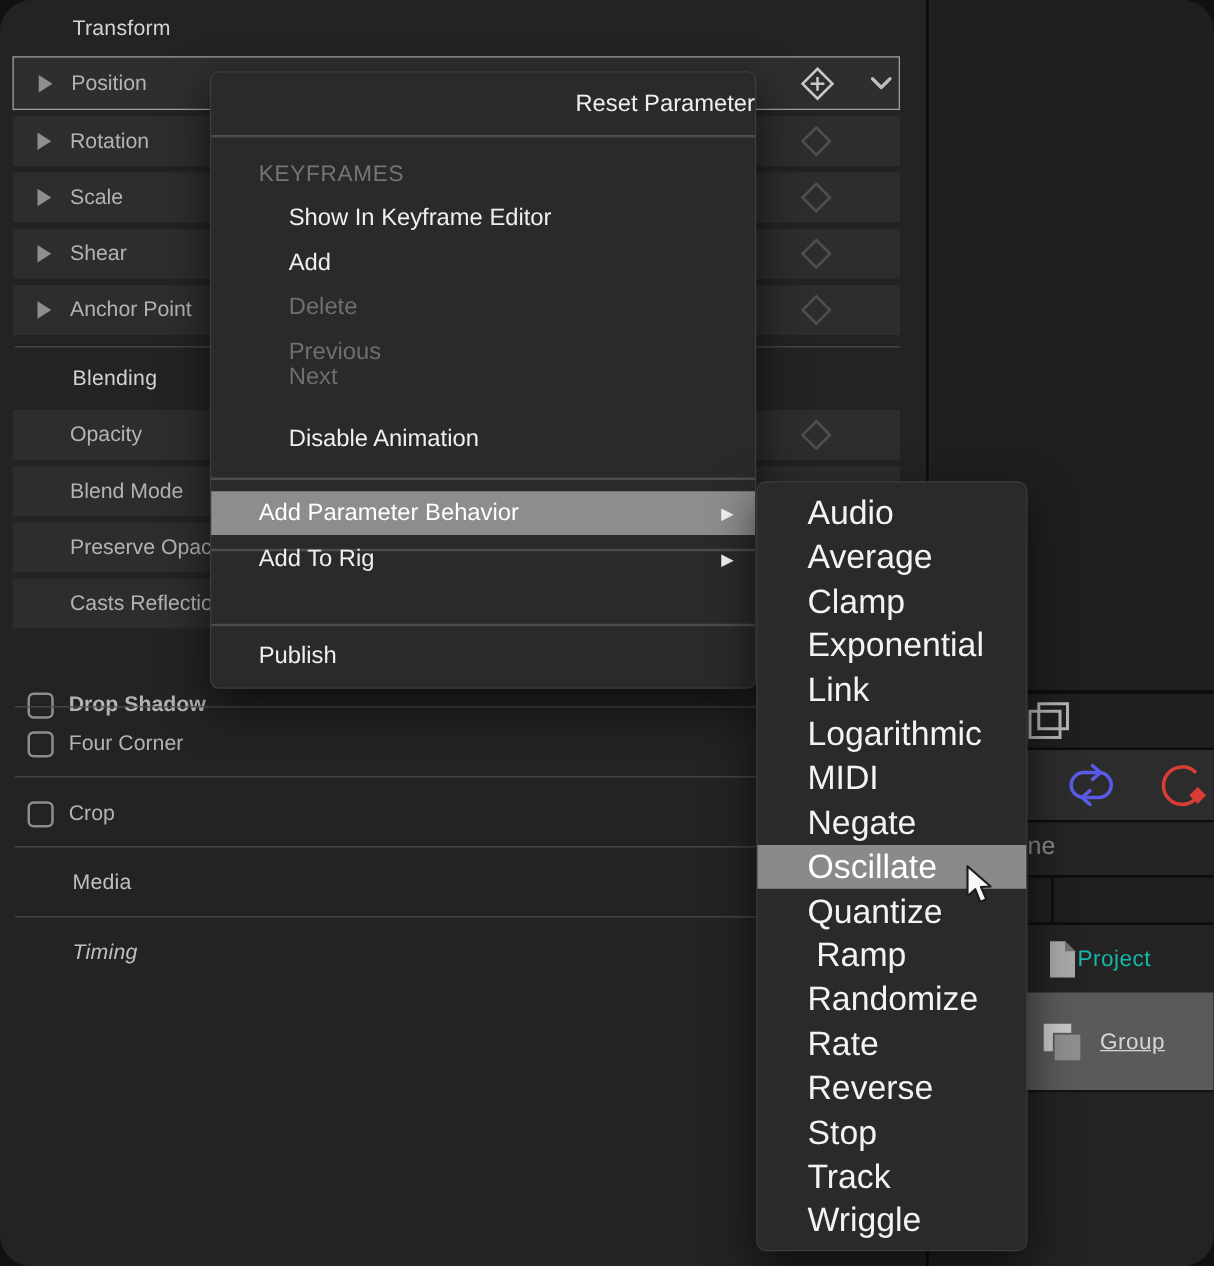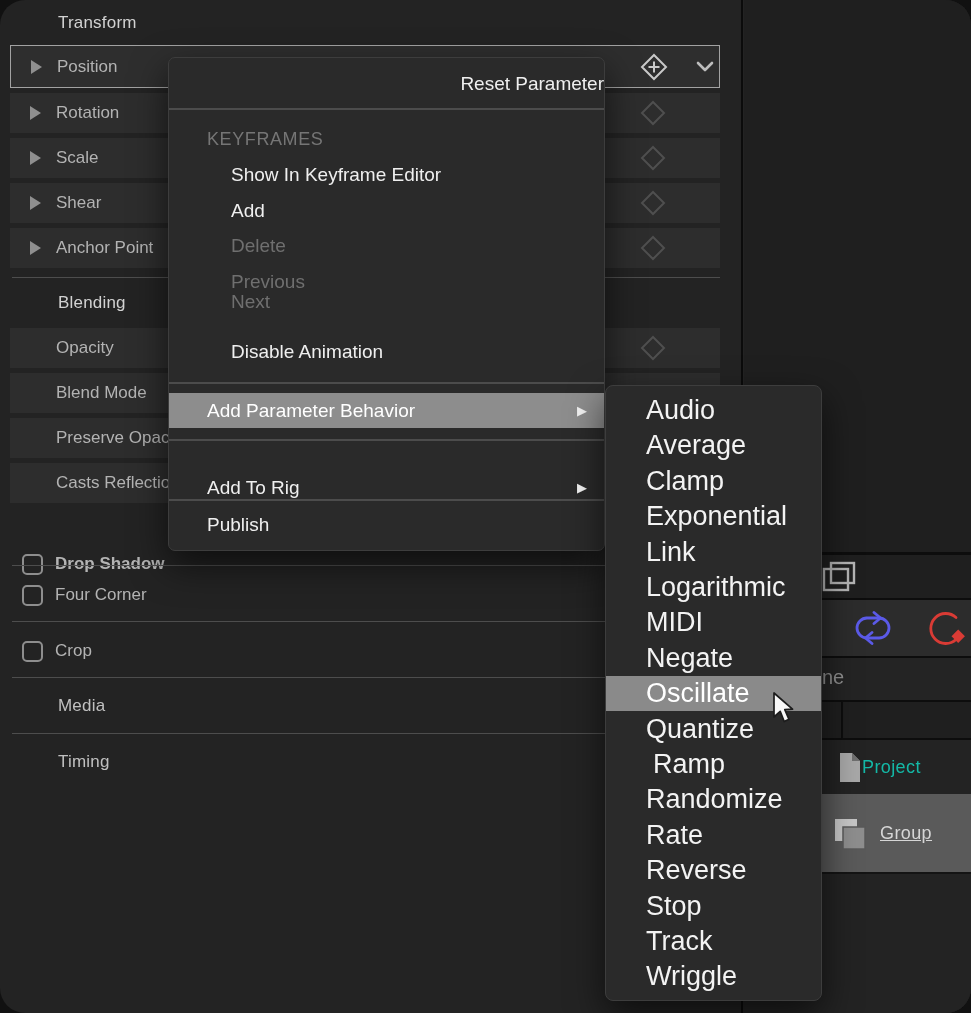--- a/index.html
+++ b/index.html
@@ -132,21 +132,21 @@
   <div class="sep" style="top:621px;"></div>
 
   <div class="cbrow" style="top:639px;">
     <span class="cb"></span>
     <span class="cblabel">Crop</span>
   </div>
   <div class="sep" style="top:677px;"></div>
 
   <div class="hdr" style="top:696px;color:#c0c0c0;">Media</div>
   <div class="sep" style="top:733px;"></div>
-  <div class="hdr" style="top:752px;color:#c0c0c0;">Timing</div>
+  <div class="hdr" style="top:752px;color:#c0c0c0;font-style:italic;">Timing</div>
 
   <div class="divider"></div>
   <div class="rpanel">
     <div class="hline" style="top:552px;height:3px;"></div>
 
     <svg class="abs" style="left:78px;top:561px;" width="34" height="32" viewBox="0 0 34 32">
       <rect x="2" y="8" width="24" height="21" fill="none" stroke="#b5b5b5" stroke-width="2.4"></rect>
       <rect x="9" y="2" width="23" height="20" fill="none" stroke="#b5b5b5" stroke-width="2.4"></rect>
     </svg>
 
@@ -218,21 +218,21 @@
       <span>Disable Animation</span>
     </div>
     <div class="msep" style="top:324px;"></div>
 
     <div class="mi hl" style="top:335px;">
       <span>Add Parameter Behavior</span>
       <span class="arr">▶</span>
     </div>
     <div class="msep" style="top:381px;"></div>
 
-    <div class="mi" style="top:412px;">
+    <div class="mi" style="top:372px;">
       <span>Add To Rig</span>
       <span class="arr">▶</span>
     </div>
     <div class="msep" style="top:441px;"></div>
 
     <div class="mi" style="top:449px;">
       <span>Publish</span>
     </div>
   </div>
 

